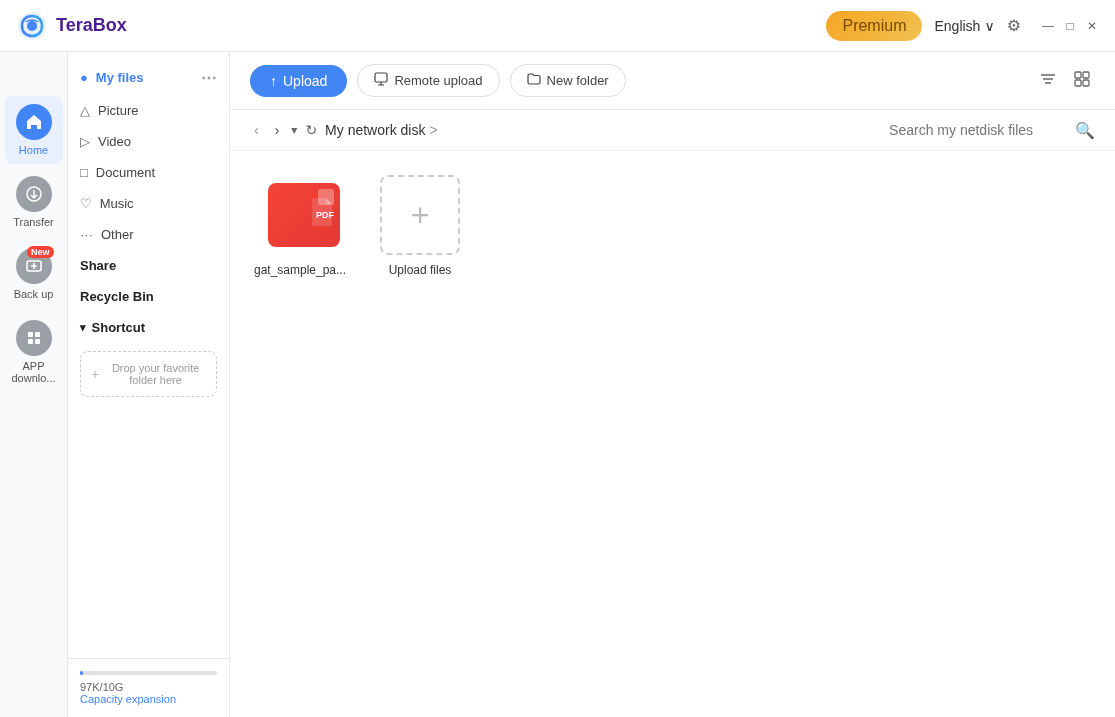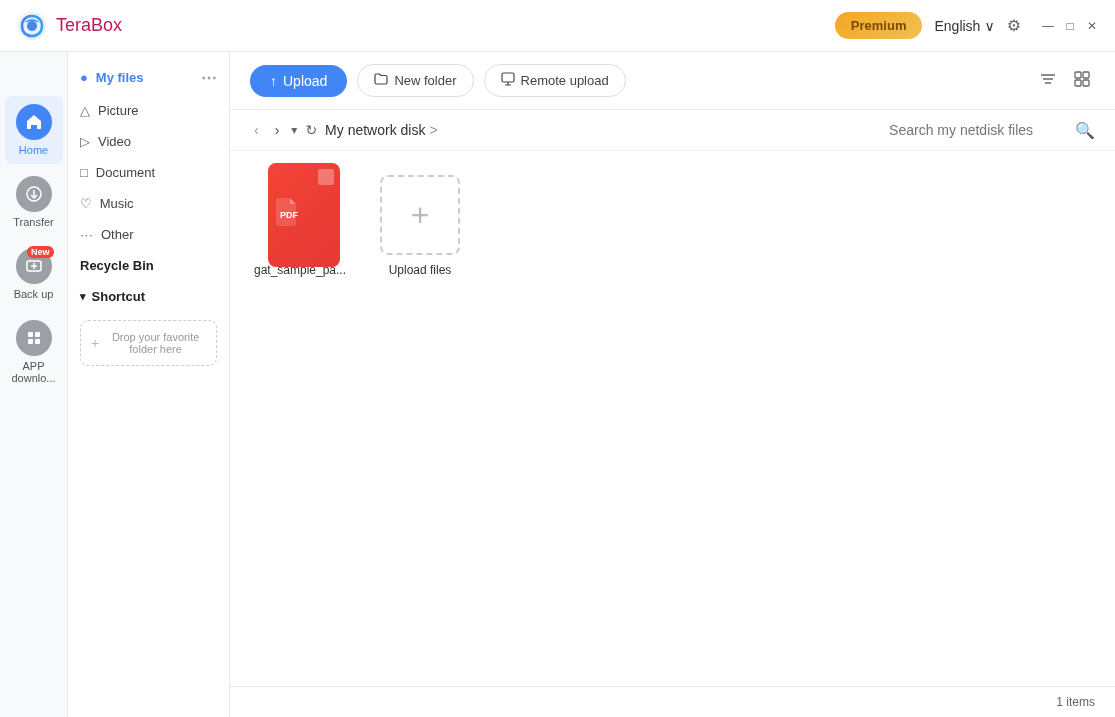--- a/index.html
+++ b/index.html
@@ -2,23 +2,23 @@
 <html><head>
   <meta charset="utf-8">
   <style>
     * { margin: 0; padding: 0; box-sizing: border-box; }
     body { font-family: -apple-system, BlinkMacSystemFont, 'Segoe UI', sans-serif; background: #fff; width: 1115px; height: 717px; overflow: hidden; display: flex; flex-direction: column; }
 
     
     .titlebar { height: 52px; display: flex; align-items: center; justify-content: space-between; padding: 0 16px; border-bottom: 1px solid #e8e8e8; background: #fff; flex-shrink: 0; }
     .titlebar-left { display: flex; align-items: center; gap: 8px; }
     .logo-icon { width: 32px; height: 32px; }
-    .logo-text { font-size: 18px; font-weight: 400; color: #be185d; }
+    .logo-text { font-size: 18px; font-weight: 700; color: #4c1d95; }
     .titlebar-right { display: flex; align-items: center; gap: 12px; }
-    .premium-btn { background: linear-gradient(135deg, #f5a623, #f0c050); border: none; border-radius: 20px; padding: 6px 16px; font-size: 13px; font-weight: 700; color: #7a4a00; cursor: pointer; }
+    .premium-btn { background: linear-gradient(135deg, #f5a623, #f0c050); border: none; border-radius: 20px; padding: 6px 16px; font-size: 16px; font-weight: 400; color: #7a4a00; cursor: pointer; }
     .lang-selector { display: flex; align-items: center; gap: 4px; font-size: 14px; color: #333; cursor: pointer; }
     .window-controls { display: flex; gap: 8px; align-items: center; margin-left: 8px; }
     .win-btn { width: 14px; height: 14px; display: flex; align-items: center; justify-content: center; cursor: pointer; color: #666; font-size: 12px; }
 
     
     .main-layout { display: flex; flex: 1; overflow: hidden; }
 
     
     .nav-icons { width: 68px; background: #f8f9fa; border-right: 1px solid #e8e8e8; display: flex; flex-direction: column; align-items: center; padding-top: 12px; gap: 4px; }
     .nav-icon-item { display: flex; flex-direction: column; align-items: center; gap: 4px; padding: 8px 6px; border-radius: 8px; cursor: pointer; width: 58px; }
@@ -62,21 +62,21 @@
     .breadcrumb-path { font-size: 14px; color: #333; display: flex; align-items: center; gap: 4px; }
     .breadcrumb-path .path-sep { color: #999; }
     .search-area { margin-left: auto; display: flex; align-items: center; gap: 6px; justify-content: center; }
     .search-input { border: none; outline: none; font-size: 14px; color: #999; width: 180px; background: transparent; }
     .search-icon { color: #999; cursor: pointer; font-size: 16px; }
 
     
     .file-grid { flex: 1; overflow-y: auto; padding: 24px 20px; display: flex; flex-wrap: wrap; align-content: flex-start; gap: 20px; }
     .file-item { display: flex; flex-direction: column; align-items: center; gap: 8px; cursor: pointer; width: 100px; }
     .file-icon { width: 80px; height: 80px; display: flex; align-items: center; justify-content: center; }
-    .pdf-icon { width: 72px; height: 104px; background: linear-gradient(135deg, #f44336, #e53935); border-radius: 8px; display: flex; align-items: center; justify-content: flex-start; position: relative; margin-left: 8px; }
+    .pdf-icon { width: 72px; height: 64px; background: linear-gradient(135deg, #f44336, #e53935); border-radius: 8px; display: flex; align-items: center; justify-content: flex-end; position: relative; margin-left: 8px; }
     .pdf-icon::before { content: ''; position: absolute; top: 6px; right: 6px; width: 16px; height: 16px; background: rgba(255,255,255,0.3); border-radius: 2px; }
     .pdf-symbol { font-size: 24px; color: #fff; font-weight: bold; }
     .upload-placeholder { width: 80px; height: 80px; border: 2px dashed #ccc; border-radius: 8px; display: flex; align-items: center; justify-content: center; color: #aaa; font-size: 28px; }
     .file-name { font-size: 12px; color: #333; text-align: center; max-width: 100px; overflow: hidden; text-overflow: ellipsis; white-space: nowrap; }
 
     
     .status-bar { padding: 8px 20px; border-top: 1px solid #e8e8e8; display: flex; justify-content: flex-end; }
     .status-text { font-size: 12px; color: #666; }
 
     
@@ -181,58 +181,68 @@
       <div class="sidebar-item">
         <span class="item-icon">♡</span>
         <span>Music</span>
       </div>
       <div class="sidebar-item">
         <span class="item-icon">···</span>
         <span>Other</span>
       </div>
 
       <div class="sidebar-section-title">
+        <span>Share</span>
+      </div>
+      <div class="sidebar-section-title">
         <span>Recycle Bin</span>
       </div>
 
       <div class="sidebar-item" style="font-weight:700;color:#222;display:flex;align-items:center;gap:6px;">
         <span style="font-size:11px;">▾</span>
         <span>Shortcut</span>
       </div>
       <div class="shortcut-area">
         <span style="font-size:14px;color:#bbb;">+</span>
         <span>Drop your favorite folder here</span>
       </div>
     </div>
 
+    <div class="sidebar-footer">
+      <div class="storage-bar-bg">
+        <div class="storage-bar-fill"></div>
+      </div>
+      <div class="storage-text">97K/10G</div>
+      <div class="capacity-link">Capacity expansion</div>
+    </div>
   </div>
 
   <div class="content-area">
 
     <div class="toolbar">
       <button class="upload-btn">
         <span>↑</span>
         <span>Upload</span>
-      </button>
-      <button class="toolbar-btn">
-        <span>
-          <svg width="14" height="14" viewBox="0 0 14 14" fill="none">
-              <path d="M1 3.5C1 2.67 1.67 2 2.5 2H5.5L7 3.5H11.5C12.33 3.5 13 4.17 13 5V10.5C13 11.33 12.33 12 11.5 12H2.5C1.67 12 1 11.33 1 10.5V3.5Z" stroke="#444" stroke-width="1.2" fill="none"></path>
-            </svg>
-        </span>
-        <span>New folder</span>
       </button>
       <button class="toolbar-btn">
         <span>
           <svg width="14" height="14" viewBox="0 0 14 14" fill="none">
               <rect x="1" y="1" width="12" height="9" rx="1.5" stroke="#444" stroke-width="1.2" fill="none"></rect>
               <path d="M4 13h6M7 10v3" stroke="#444" stroke-width="1.2"></path>
             </svg>
         </span>
         <span>Remote upload</span>
+      </button>
+      <button class="toolbar-btn">
+        <span>
+          <svg width="14" height="14" viewBox="0 0 14 14" fill="none">
+              <path d="M1 3.5C1 2.67 1.67 2 2.5 2H5.5L7 3.5H11.5C12.33 3.5 13 4.17 13 5V10.5C13 11.33 12.33 12 11.5 12H2.5C1.67 12 1 11.33 1 10.5V3.5Z" stroke="#444" stroke-width="1.2" fill="none"></path>
+            </svg>
+        </span>
+        <span>New folder</span>
       </button>
       <div class="toolbar-right">
         <button class="toolbar-icon-btn">
           <svg width="18" height="18" viewBox="0 0 18 18" fill="none">
               <line x1="2" y1="5" x2="16" y2="5" stroke="#666" stroke-width="1.5"></line>
               <line x1="4" y1="9" x2="14" y2="9" stroke="#666" stroke-width="1.5"></line>
               <line x1="6" y1="13" x2="12" y2="13" stroke="#666" stroke-width="1.5"></line>
             </svg>
         </button>
         <button class="toolbar-icon-btn">
@@ -281,17 +291,14 @@
       <div class="file-item">
         <div class="file-icon">
           <div class="upload-placeholder">
             <span style="font-size:32px;color:#bbb;line-height:1;">+</span>
           </div>
         </div>
         <span class="file-name">Upload files</span>
       </div>
     </div>
 
-    <div class="status-bar">
-      <span class="status-text">1 items</span>
-    </div>
   </div>
 </div>
 
 </body></html>

